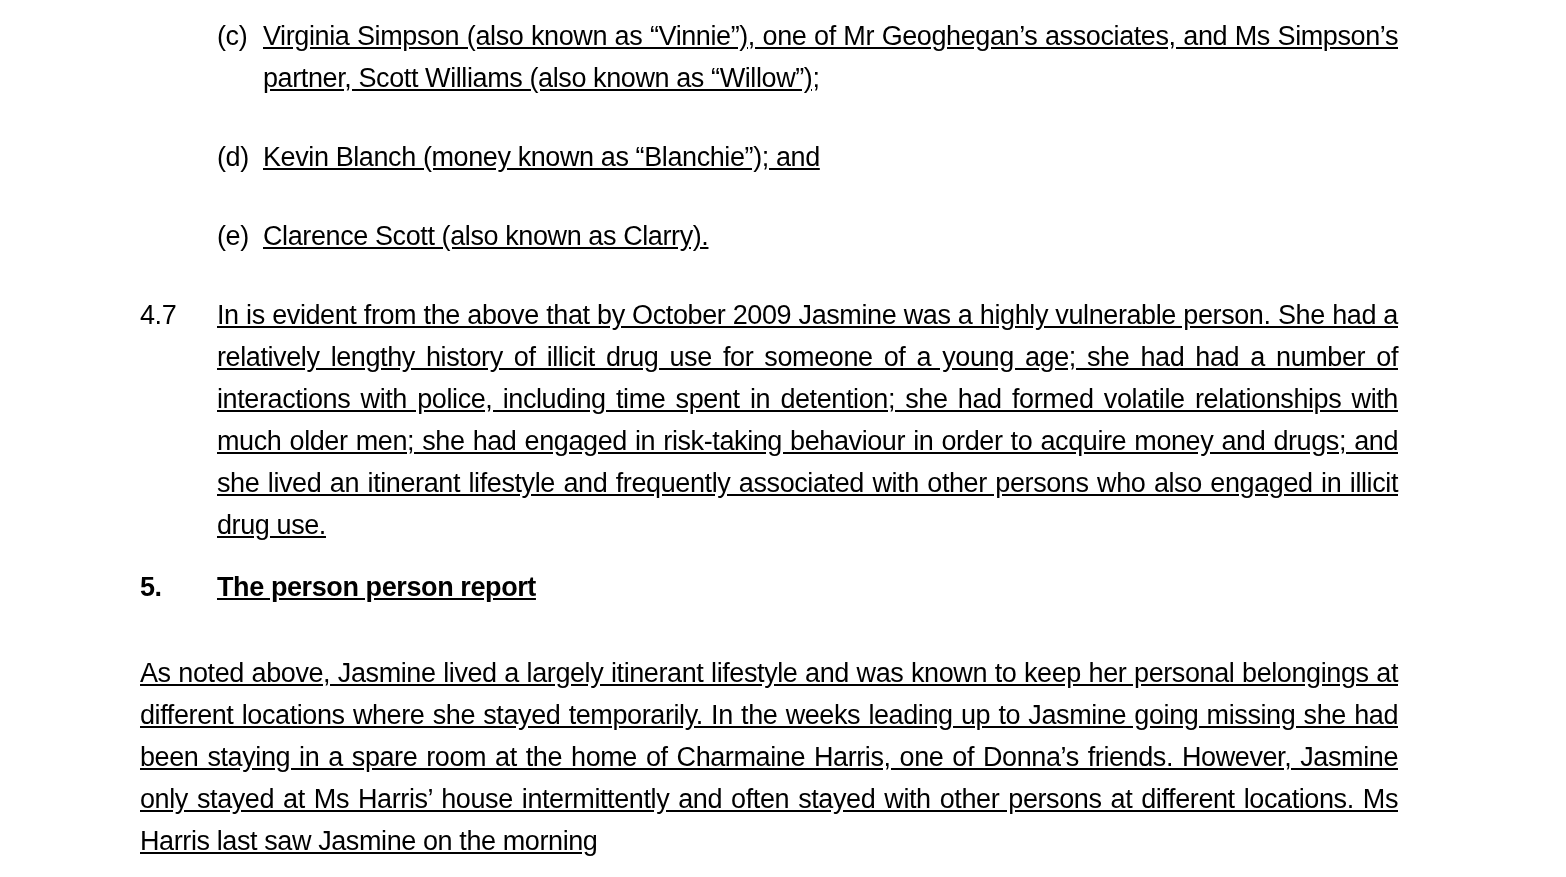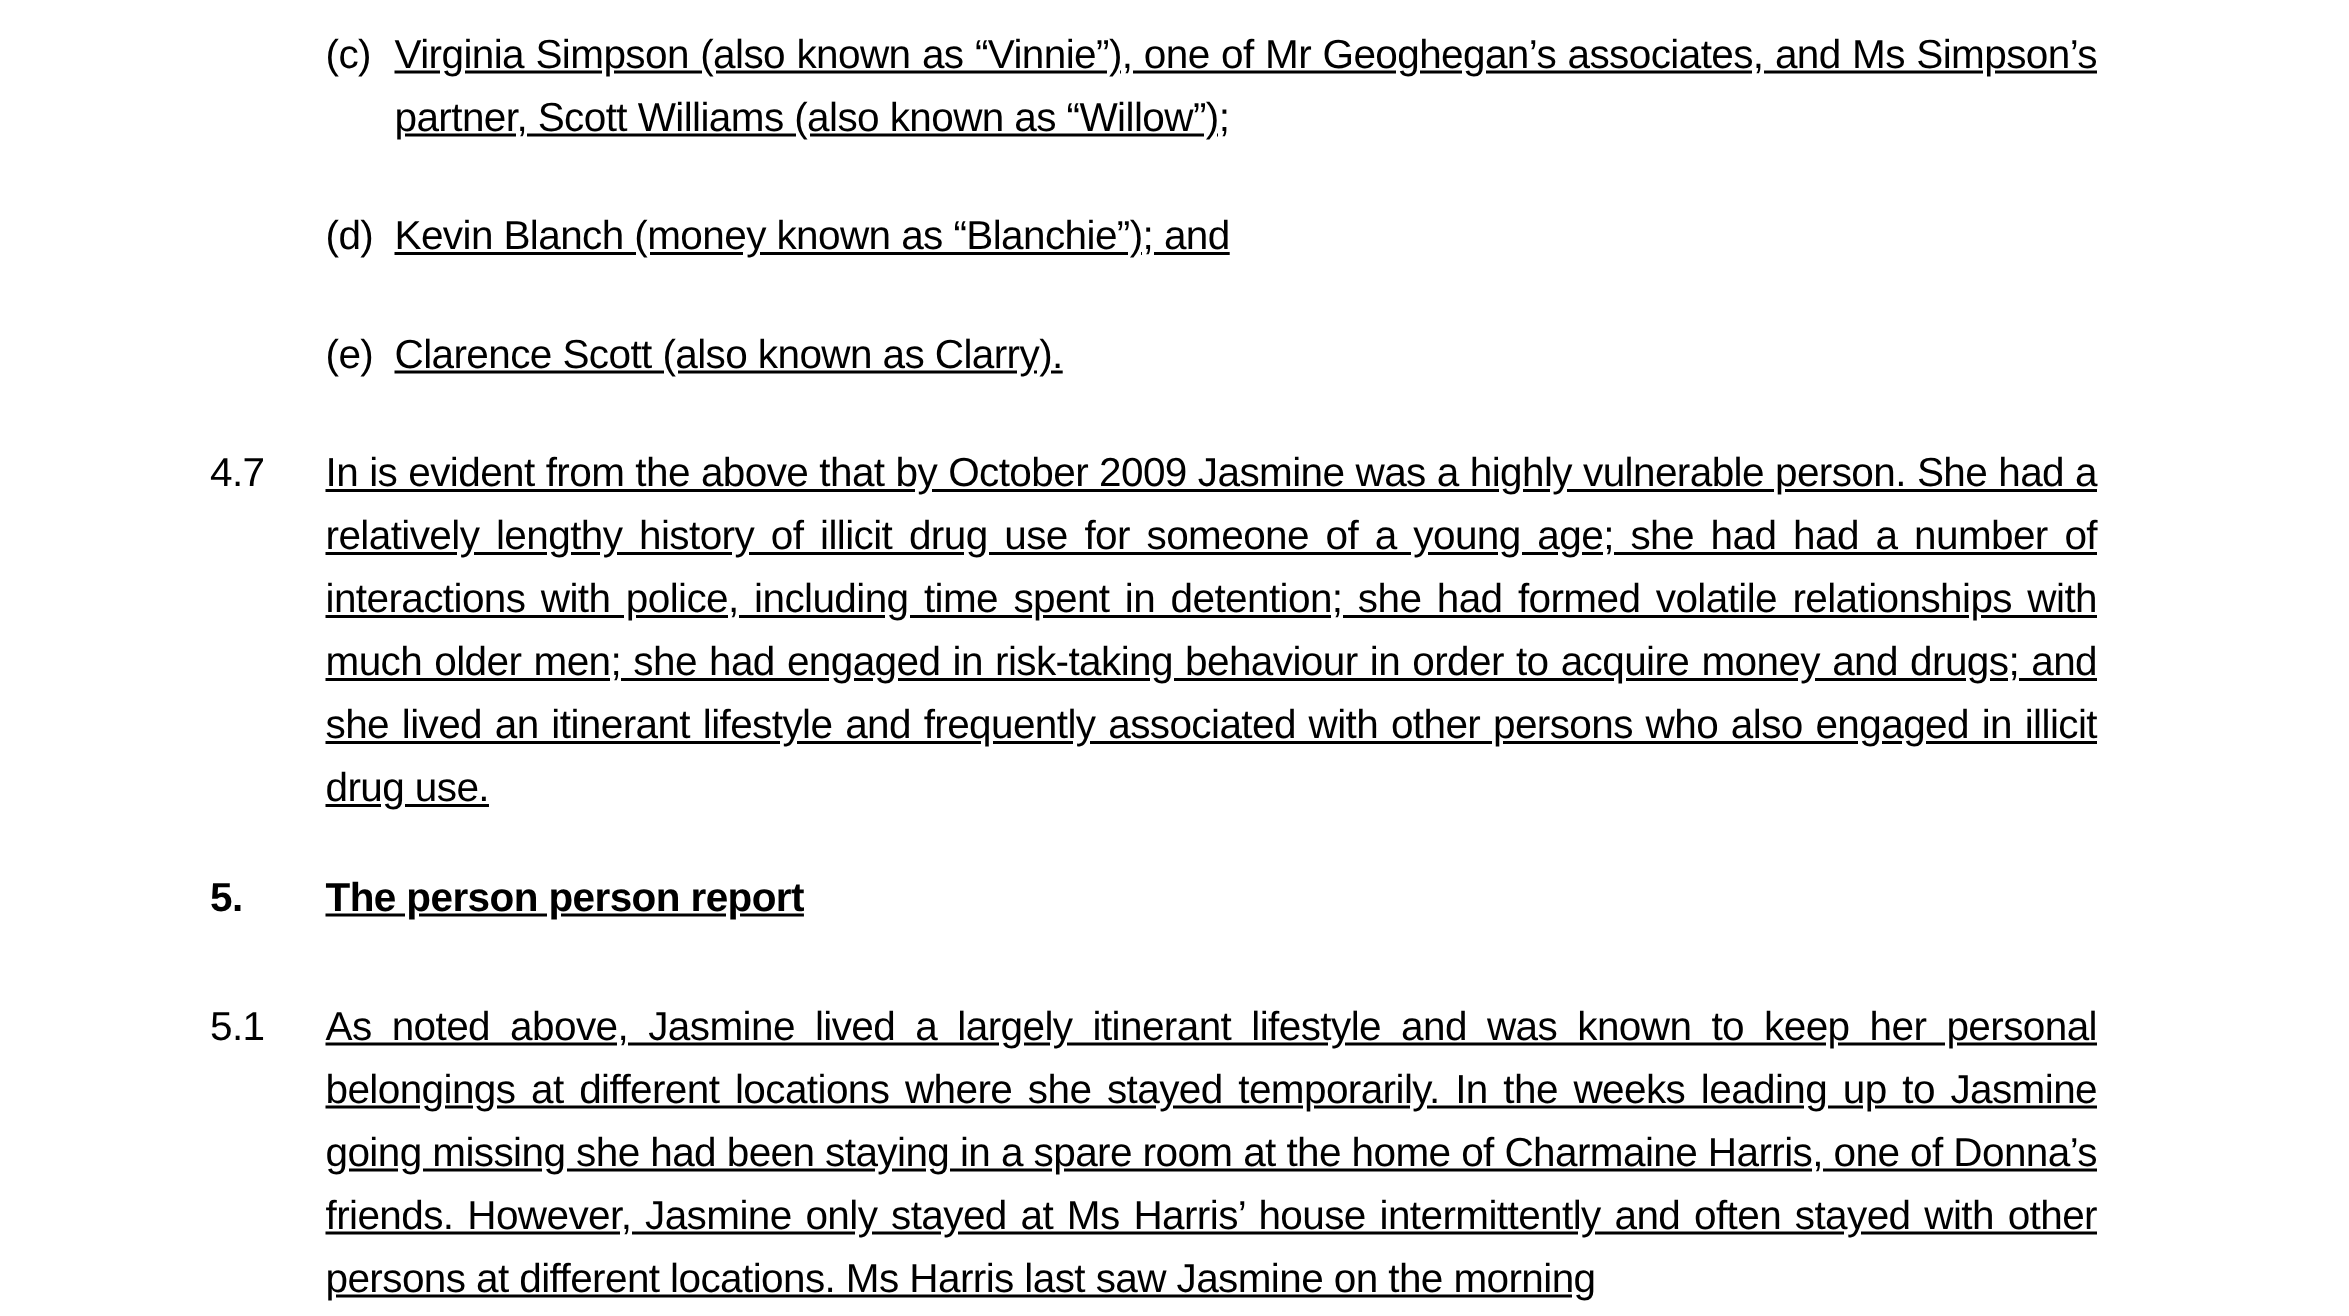--- a/index.html
+++ b/index.html
@@ -28,21 +28,21 @@
     text-align: left;
   }
   .block .body {
     flex: 1;
     text-align: justify;
     text-decoration: underline;
   }
   
   .sub-item { margin-left: 77px; margin-bottom: 37px; }
   .sub-item .marker { flex: 0 0 46px; }
-  .para-4-7 { margin-bottom: 31px; }
+  .para-4-7 { margin-bottom: 20px; }
   .section-heading { font-weight: bold; margin-bottom: 44px; }
   .para-5-1 { margin-bottom: 0; }
 </style>
 </head>
 <body>
 
 <div class="page">
 
   <div class="block sub-item">
     <span class="gutter marker">(c)</span>
@@ -63,17 +63,16 @@
     <span class="gutter">4.7</span>
     <span class="body">In is evident from the above that by October 2009 Jasmine was a highly vulnerable person. She had a relatively lengthy history of illicit drug use for someone of a young age; she had had a number of interactions with police, including time spent in detention; she had formed volatile relationships with much older men; she had engaged in risk-taking behaviour in order to acquire money and drugs; and she lived an itinerant lifestyle and frequently associated with other persons who also engaged in illicit drug use.</span>
   </div>
 
   <div class="block section-heading">
     <span class="gutter">5.</span>
     <span class="body">The person person report</span>
   </div>
 
   <div class="block para-5-1">
-    <span class="gutter">5.1</span>
     <span class="body">As noted above, Jasmine lived a largely itinerant lifestyle and was known to keep her personal belongings at different locations where she stayed temporarily. In the weeks leading up to Jasmine going missing she had been staying in a spare room at the home of Charmaine Harris, one of Donna’s friends. However, Jasmine only stayed at Ms Harris’ house intermittently and often stayed with other persons at different locations. Ms Harris last saw Jasmine on the morning</span>
   </div>
 
 </div>
 
 </body></html>

